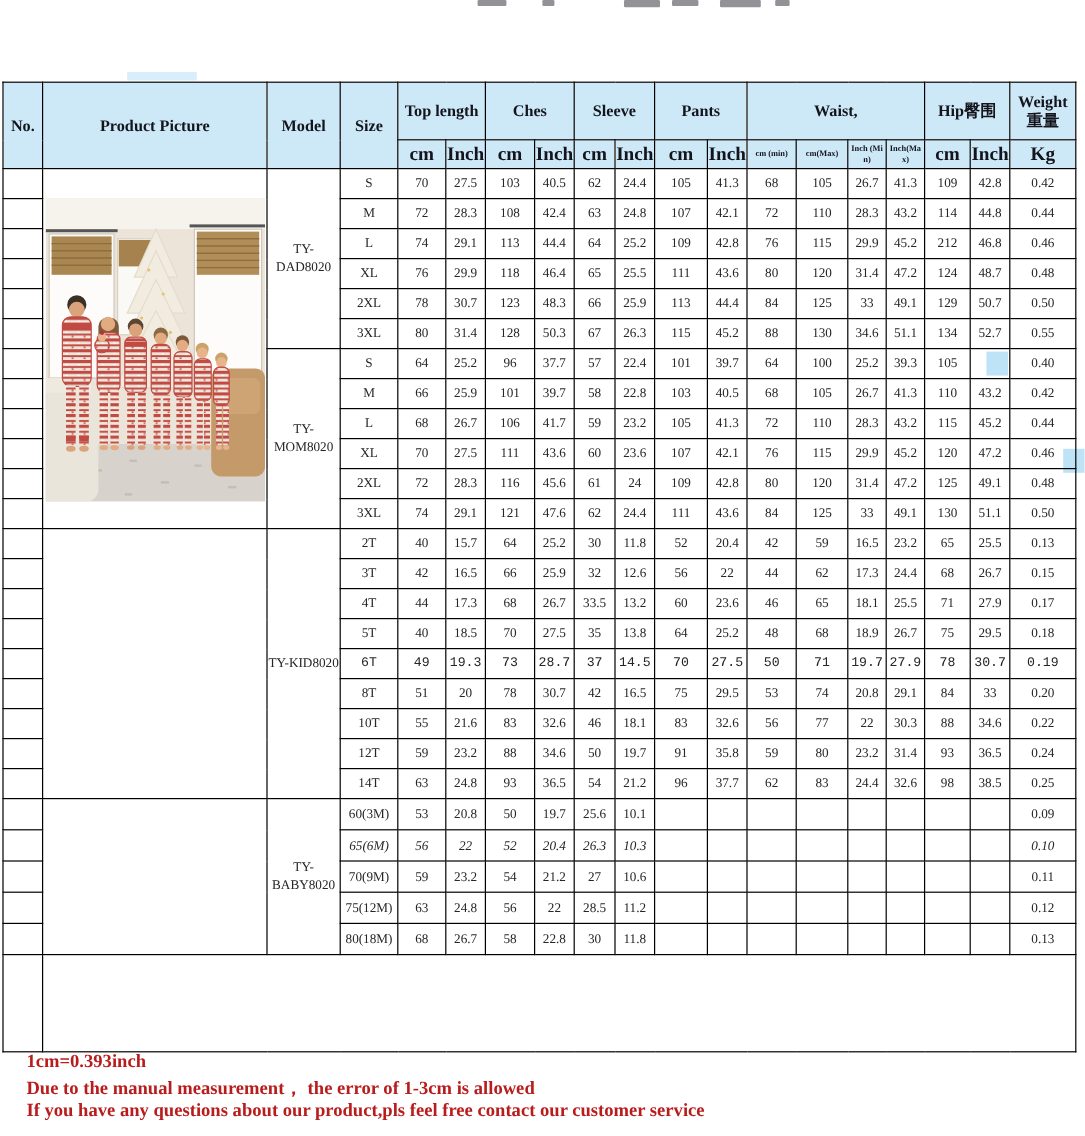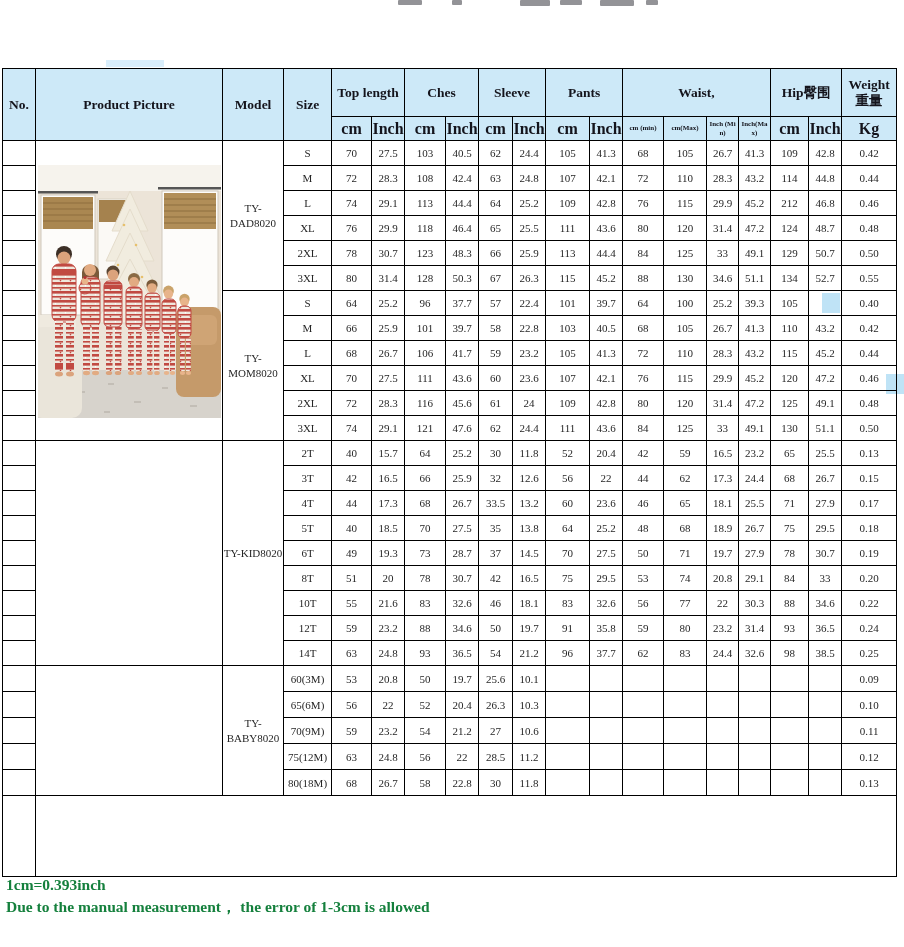--- a/index.html
+++ b/index.html
@@ -20,21 +20,21 @@
   .h-tiny{font-size:7px;word-break:break-all;line-height:1.25;padding:0 1px;}
   .size-chart tbody td{font-size:11px;}
   .model-cell{font-size:12px;line-height:1.3;}
   .size-cell{font-size:10.5px;}
   .pic-cell{vertical-align:top;}
   .pic-cell svg{display:block;margin:1px auto 0 auto;}
   .hl-cell{text-align:left;padding-left:5px;position:relative;}
   .hl-box{position:absolute;right:1px;top:2px;bottom:2px;width:58%;background:#bfe3f6;}
   tr.filler td{height:80px;}
 
-  .footer-line{position:absolute;left:6px;font-weight:bold;font-size:15.5px;color:#15803d;
+  .footer-line{position:absolute;left:22px;font-weight:bold;font-size:15.5px;color:#b91c1c;
     white-space:nowrap;}
   #f1{top:876px;} #f2{top:897px;} #f3{top:917px;}
 </style>
 </head>
 <body>
 
 <div class="page">
 
   <div>
     <span class="remnant" style="left:398px;width:24px;"></span>
@@ -526,21 +526,21 @@
           <td>64</td>
           <td>25.2</td>
           <td>48</td>
           <td>68</td>
           <td>18.9</td>
           <td>26.7</td>
           <td>75</td>
           <td>29.5</td>
           <td>0.18</td>
         </tr>
-        <tr style="height: 25px;">
+        <tr style="height: 25px; font-family: Liberation Mono, monospace;">
           <td></td>
           <td class="size-cell">6T</td>
           <td>49</td>
           <td>19.3</td>
           <td>73</td>
           <td>28.7</td>
           <td>37</td>
           <td>14.5</td>
           <td>70</td>
           <td>27.5</td>
@@ -642,21 +642,21 @@
           <td></td>
           <td></td>
           <td></td>
           <td></td>
           <td></td>
           <td></td>
           <td></td>
           <td></td>
           <td>0.09</td>
         </tr>
-        <tr style="height: 26px;">
+        <tr style="height: 26px; font-style: italic;">
           <td></td>
           <td class="size-cell">65(6M)</td>
           <td>56</td>
           <td>22</td>
           <td>52</td>
           <td>20.4</td>
           <td>26.3</td>
           <td>10.3</td>
           <td></td>
           <td></td>
@@ -727,13 +727,14 @@
         </tr>
         <tr class="filler">
           <td></td>
           <td colspan="18"></td>
         </tr>
       </tbody>
   </table>
 
   <div class="footer-line" id="f1">1cm=0.393inch</div>
   <div class="footer-line" id="f2">Due to the manual measurement， the error of 1-3cm is allowed</div>
+  <div class="footer-line" id="f3">If you have any questions about our product,pls feel free contact our customer service</div>
 </div>
 
 </body></html>

